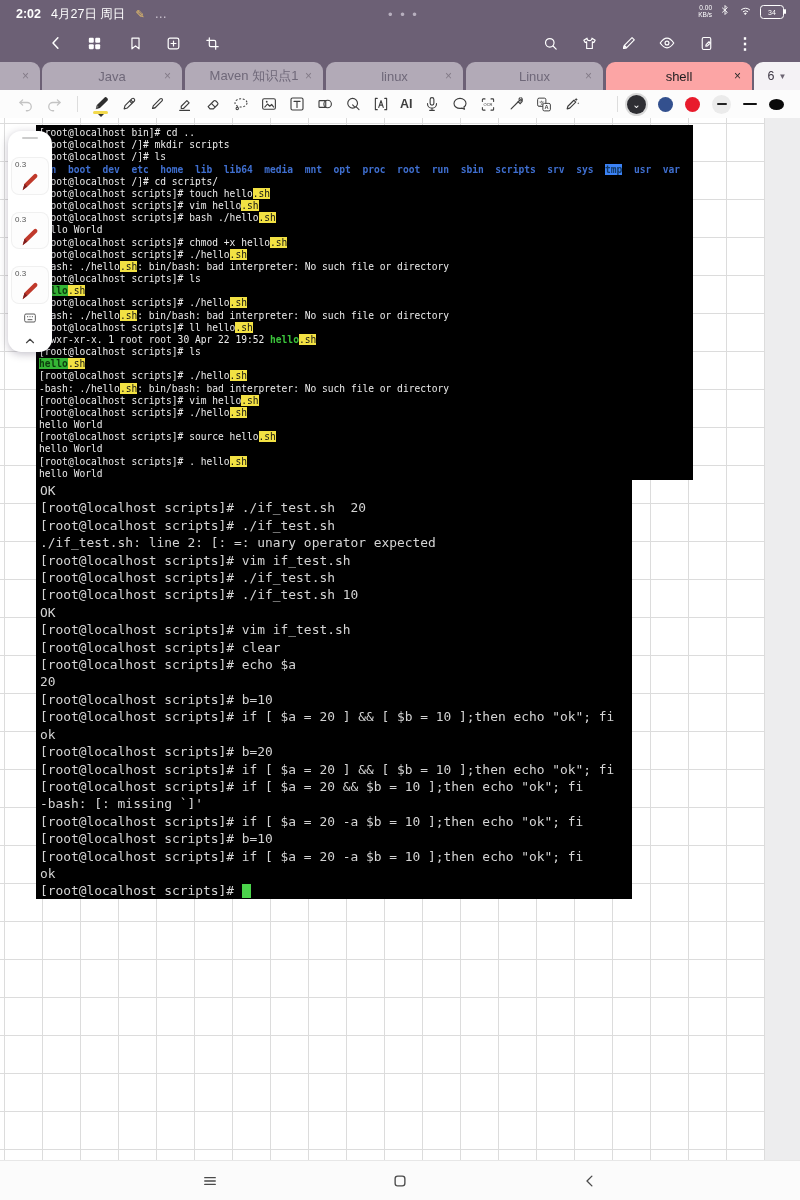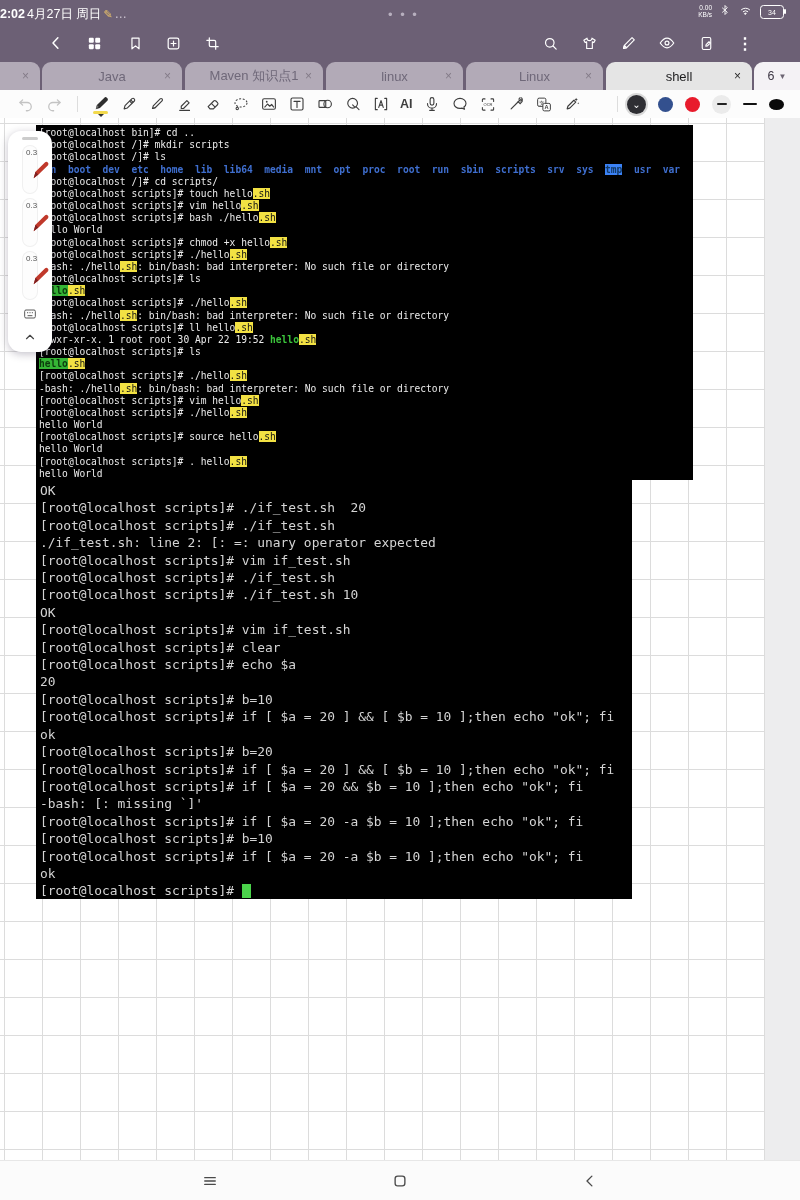--- a/index.html
+++ b/index.html
@@ -1,40 +1,40 @@
 <!DOCTYPE html>
 <html><head>
 <meta charset="utf-8">
 <style>
   html,body{margin:0;padding:0;background:#e9e9e9}
   .screen{position:relative;width:800px;height:1200px;overflow:hidden;background:#fff;
           font-family:"Liberation Sans",sans-serif;-webkit-font-smoothing:antialiased}
   
   .header{position:absolute;left:0;top:0;width:800px;height:90px;background:#6c6075}
   .statusbar{position:absolute;left:0;top:0;width:800px;height:28px;display:flex;align-items:center;color:#fff;font-size:12.5px}
-  .sb-left{display:flex;align-items:center;gap:2px;}
+  .sb-left{display:flex;align-items:center;gap:10px;margin-left:16px}
   .sb-time{font-weight:bold}
   .sb-edit{color:#e8c06a;font-size:11px}
   .sb-dots{color:#cfc8d4;letter-spacing:1px}
   .sb-center{position:absolute;left:388px;top:7px;color:#b7afbe;font-size:13px;letter-spacing:2px}
   .sb-right{position:absolute;right:14px;top:3px;display:flex;align-items:center;gap:7px}
   .net{display:flex;flex-direction:column;align-items:flex-end;line-height:6.5px;font-size:6.5px;color:#fff}
   .batt{position:relative;width:26px;height:13px}
   .batt .cap{position:absolute;right:0;top:4px;width:2.5px;height:5px;background:#fff;border-radius:1px}
   .batt .body{position:absolute;left:0;top:0;width:22px;height:12px;border:1.2px solid #fff;border-radius:3.5px;
               font-size:7px;display:flex;align-items:center;justify-content:center;color:#fff}
   .navrow{position:absolute;left:0;top:28px;width:800px;height:30px}
   .nav-ic{position:absolute;top:3px;width:24px;height:24px;display:flex;align-items:center;justify-content:center}
   .kebab{color:#fff;font-size:16px;font-weight:bold}
   
   .tabrow{position:absolute;left:0;top:58px;width:800px;height:32px}
   .tab{position:absolute;top:4px;height:28px;border-radius:9px 9px 0 0;background:#b2aab7;
        display:flex;align-items:center;justify-content:center;font-size:13px;color:#6f6879}
   .tab .x{position:absolute;right:11px;font-size:12px;color:#837b88}
-  .tab.active{background:#e5e5e5;color:#1d1d1f;z-index:3}
+  .tab.active{background:#fca5a5;color:#1d1d1f;z-index:3}
   .tab.active .x{color:#2a2a2a}
   .tabcount{position:absolute;left:754px;top:4px;width:46px;height:28px;border-radius:9px 0 0 0;background:#f4f2f5;
             display:flex;align-items:center;justify-content:center;gap:4px;font-size:12.5px;color:#3d3744}
   .tabcount .tri{font-size:8px;color:#6b6472}
   
   .toolbar{position:absolute;left:0;top:90px;width:800px;height:28px;background:#fcfcfc;display:flex;align-items:center;padding:0 12px;box-sizing:border-box}
   .tb-div{width:1px;height:16px;background:#ddd;margin:0 9px}
   .tool{position:relative;width:18px;height:22px;margin:0 5px;display:flex;align-items:center;justify-content:center;flex:none}
   .tool.sel .ybar{position:absolute;left:1px;bottom:1px;width:15px;height:3px;background:#f2d94c;border-radius:2px}
   .tool.sel .caret{position:absolute;left:6px;bottom:-5px;width:0;height:0;border:3px solid transparent;border-top-color:#333}
@@ -64,21 +64,21 @@
   .s-b{color:#3f6fd0;font-weight:bold}
   .s-tmp{background:#3b82f6;color:#123a66;font-weight:bold}
   .s-y{background:#f2e143;color:#141414}
   .s-g{color:#3bc43b;font-weight:bold}
   .s-gb{background:#35b535;color:#0c3a0c;font-weight:bold}
   .s-cur{display:inline-block;width:9px;height:14px;background:#4bd34b;vertical-align:-2px}
   
   .palette{position:absolute;left:8px;top:131px;width:44px;height:221px;background:#fff;border-radius:13px;
            box-shadow:0 2px 9px rgba(40,30,60,.28);z-index:10;display:flex;flex-direction:column;align-items:center}
   .pal-handle{width:16px;height:2.5px;background:#ccc;border-radius:2px;margin:6px 0 1px}
-  .pen-card{position:relative;width:16px;height:49px;border-radius:8px;background:#fdfdfd;box-shadow:0 0 0 1px #f0f0f0 inset;margin-top:4px}
+  .pen-card{position:relative;width:38px;height:49px;border-radius:8px;background:#fdfdfd;box-shadow:0 0 0 1px #f0f0f0 inset;margin-top:17px}
   .pen-card .sz{position:absolute;left:4px;top:3px;font-size:8px;color:#555}
   .pen-card svg{position:absolute;left:8px;top:14px}
   .pal-grid{margin-top:6px}
   .pal-up{margin-top:4px}
   
   .bottomnav{position:absolute;left:0;top:1160px;width:800px;height:40px;background:#fbfbfb;border-top:1px solid #e7e7e7}
   .bn{position:absolute;top:8px;width:24px;height:24px;display:flex;align-items:center;justify-content:center}
 </style>
 </head>
 <body>

